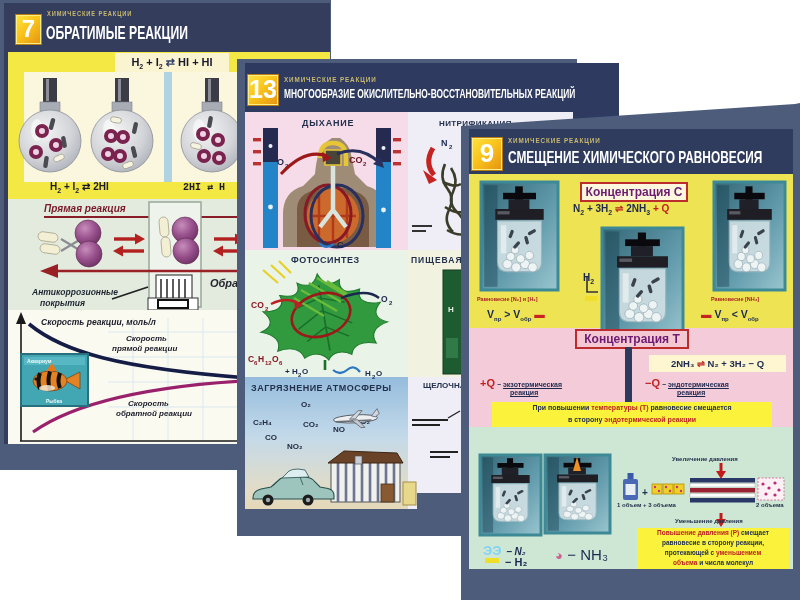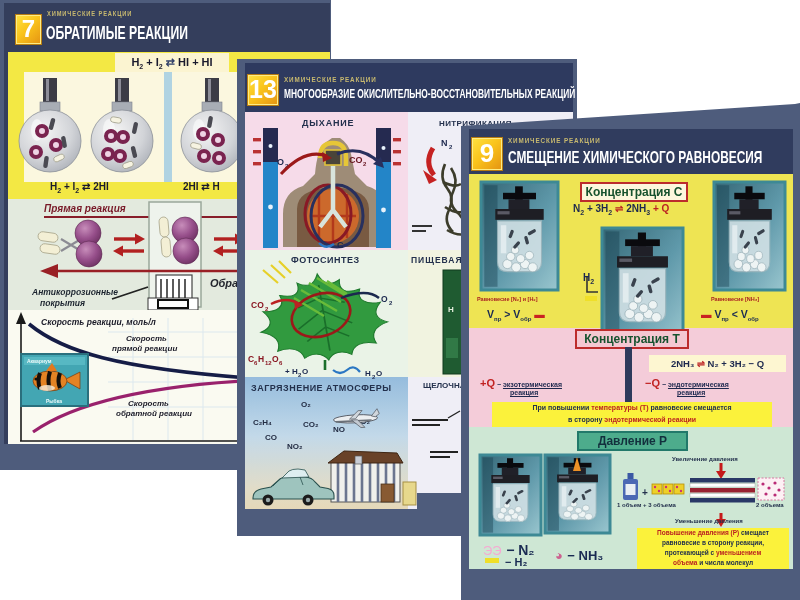--- a/index.html
+++ b/index.html
@@ -2,21 +2,21 @@
 <html><head>
 <meta charset="utf-8">
 <style>
 html,body{margin:0;padding:0;}
 body{width:800px;height:600px;background:#ffffff;overflow:hidden;font-family:"Liberation Sans",sans-serif;}
 #stage{position:relative;width:800px;height:600px;filter:blur(0.3px) saturate(0.95);}
 .abs{position:absolute;}
 .hdr-title{color:#fff;font-weight:bold;white-space:nowrap;transform-origin:left center;}
 .serie{color:#c9b96b;font-weight:bold;letter-spacing:1px;white-space:nowrap;transform-origin:left center;}
 .numbox{background:linear-gradient(135deg,#ffe23a 0%,#fdc413 45%,#e8930b 100%);border:1px solid #b97c0c;box-shadow:inset 0 0 0 1px #ffec80;color:#fff;font-weight:bold;text-align:center;}
-.lblbox{background:#fdf7dc;border:2px solid #c22a2a;color:#14532d;font-weight:bold;text-align:center;white-space:nowrap;}
+.lblbox{background:#fdf7dc;border:2px solid #c22a2a;color:#701a75;font-weight:bold;text-align:center;white-space:nowrap;}
 </style>
 </head>
 <body>
 <div id="stage">
 
 <div class="abs" id="p1" style="left:0;top:0;width:331px;height:470px;background:#4d5c7e;">
 
   <div class="abs" style="left:4px;top:3px;width:326px;height:441px;background:#333e5e;">
 
     <div class="abs numbox" style="left:11px;top:11px;width:25px;height:29px;font-size:24px;line-height:28px;">7</div>
@@ -87,21 +87,21 @@
       </g>
       <use href="#donut" transform="translate(199,82)"></use>
       <use href="#donut" transform="translate(214,88)"></use>
       <use href="#donut" transform="translate(200,104)"></use>
       <use href="#donut" transform="translate(215,106)"></use>
       <use href="#dpill" transform="translate(206,70) rotate(10)"></use>
       <use href="#pill" transform="translate(192,94) rotate(15)"></use>
     </svg>
 
     <div class="abs" style="left:46px;top:178px;color:#1a1a2e;font-weight:bold;font-size:10px;white-space:nowrap;">H<sub style="font-size:7px">2</sub> + I<sub style="font-size:7px">2</sub> ⇄ 2HI</div>
-    <div class="abs" style="left:179px;top:178px;color:#1a1a2e;font-weight:bold;font-size:10px;white-space:nowrap;">2HI ⇄ H</div>
+    <div class="abs" style="left:179px;top:178px;color:#1a1a2e;font-weight:bold;font-size:10px;white-space:nowrap;font-family:Liberation Mono, monospace;">2HI ⇄ H</div>
 
     <div class="abs" style="left:4px;top:196px;width:322px;height:111px;background:#e3eadd;"></div>
     <svg class="abs" style="left:4px;top:196px;" width="322" height="111" viewBox="0 0 322 111">
       <defs>
         <radialGradient id="gpur" cx="38%" cy="32%" r="75%">
           <stop offset="0%" stop-color="#c98cbc"></stop>
               <stop offset="55%" stop-color="#9a4e8d"></stop>
               <stop offset="100%" stop-color="#6e2f63"></stop>
         </radialGradient>
         <g id="bigpill">
@@ -180,21 +180,21 @@
         <polygon points="38,61 44,53 49,61" fill="#e87818"></polygon>
         <ellipse cx="39" cy="78" rx="8" ry="3" fill="#f8e8d0" opacity="0.85"></ellipse>
         <circle cx="28" cy="69" r="1.6" fill="#14100c"></circle>
         <text x="38" y="93" font-size="5" fill="#eafafa" font-weight="bold">Рыбка</text>
       </g>
     </svg>
   </div>
 </div>
 
 <div class="abs" id="p2" style="left:237px;top:59px;width:340px;height:477px;background:#4d5c7e;">
-  <div class="abs" style="left:8px;top:4px;width:328px;height:446px;background:#2d3a61;">
+  <div class="abs" style="left:8px;top:4px;width:328px;height:446px;background:#2d3a61;padding-left:46px;">
 
     <div class="abs numbox" style="left:2px;top:11px;width:30px;height:30px;font-size:25px;line-height:29px;">13</div>
     <div class="abs serie" style="left:39px;top:13px;font-size:7px;transform:scaleX(0.9);">ХИМИЧЕСКИЕ РЕАКЦИИ</div>
     <div class="abs hdr-title" style="left:39px;top:24px;font-size:12.5px;transform:scaleX(0.67);">МНОГООБРАЗИЕ ОКИСЛИТЕЛЬНО-ВОССТАНОВИТЕЛЬНЫХ РЕАКЦИЙ</div>
 
     <div class="abs" style="left:0px;top:49px;width:163px;height:138px;background:#f7dbe9;"></div>
     <div class="abs" style="left:163px;top:49px;width:165px;height:138px;background:#efeef6;"></div>
 
     <div class="abs" style="left:0px;top:187px;width:163px;height:127px;background:#eaf3e6;"></div>
     <div class="abs" style="left:163px;top:187px;width:165px;height:127px;background:#f1f3df;"></div>
@@ -462,21 +462,20 @@
   <div class="abs" style="left:250px;top:196px;color:#b02020;font-weight:bold;font-size:5.5px;white-space:nowrap;">Равновесие [NH₃]</div>
   <div class="abs" style="left:240px;top:208px;color:#182a54;font-weight:bold;font-size:10.5px;white-space:nowrap;"><span style="color:#d02020;">▬</span> V<sub style="font-size:6px">пр</sub> &lt; V<sub style="font-size:6px">обр</sub></div>
 
   <div class="abs lblbox" style="left:114px;top:229px;width:110px;height:16px;font-size:12px;line-height:16px;background:#f6c7d2;">Концентрация Т</div>
   <div class="abs" style="left:188px;top:255px;width:137px;height:17px;background:#fdf6cf;color:#1c2850;font-weight:bold;font-size:9.5px;line-height:17px;text-align:center;white-space:nowrap;">2NH₃ <span style="color:#c22020">⇌</span> N₂ + 3H₂ − Q</div>
   <div class="abs" style="left:19px;top:277px;color:#1c2850;font-size:7px;font-weight:bold;"><span style="color:#c82020;font-size:11px;">+Q</span> − <span style="text-decoration:underline;">экзотермическая</span><br><span style="margin-left:30px;display:inline-block;text-decoration:underline;">реакция</span></div>
   <div class="abs" style="left:184px;top:277px;color:#1c2850;font-size:7px;font-weight:bold;"><span style="color:#c82020;font-size:11px;">−Q</span> − <span style="text-decoration:underline;">эндотермическая</span><br><span style="margin-left:32px;display:inline-block;text-decoration:underline;">реакция</span></div>
   <div class="abs" style="left:164px;top:247px;width:7px;height:58px;background:#2d3a5e;"></div>
   <div class="abs" style="left:31px;top:302px;width:280px;height:25px;background:#fcf332;color:#22304e;font-weight:bold;font-size:7px;text-align:center;line-height:12px;">При повышении <span style="color:#c02020">температуры (Т)</span> равновесие смещается<br>в сторону <span style="color:#c02020">эндотермической реакции</span></div>
 
-  <div class="abs" style="left:116px;top:331px;width:107px;height:16px;background:#49ad8c;border:2px solid #1e7a6a;color:#12303e;font-weight:bold;font-size:12px;line-height:16px;text-align:center;">Давление Р</div>
-  <div class="abs" style="left:22px;top:441px;white-space:nowrap;"><span style="color:#f9a8d4;font-weight:normal;font-size:13px;">ЭЭ</span> <span style="color:#182a54;font-weight:bold;font-size:14px;">− N₂</span></div>
+  <div class="abs" style="left:22px;top:441px;white-space:nowrap;"><span style="color:#7dd3fc;font-weight:bold;font-size:13px;">ЭЭ</span> <span style="color:#182a54;font-weight:bold;font-size:10px;font-style:italic;">− N₂</span></div>
   <div class="abs" style="left:24px;top:458px;width:14px;height:5px;background:#f0e020;"></div>
   <div class="abs" style="left:44px;top:456px;color:#182a54;font-weight:bold;font-size:11px;white-space:nowrap;">− H₂</div>
-  <div class="abs" style="left:94px;top:446px;white-space:nowrap;"><span style="color:#d06090;font-weight:bold;font-size:13px;">◕</span> <span style="color:#182a54;font-weight:bold;font-size:13px;">− NH₃</span></div>
+  <div class="abs" style="left:94px;top:446px;white-space:nowrap;"><span style="color:#d06090;font-weight:bold;font-size:13px;">◕</span> <span style="color:#182a54;font-weight:normal;font-size:15px;">− NH₃</span></div>
   <div class="abs" style="left:176px;top:428px;width:152px;height:41px;background:#fcf332;color:#22304e;font-weight:bold;font-size:6.5px;text-align:center;line-height:10px;"><span style="color:#c02020">Повышение давления (Р)</span> смещает<br>равновесие в сторону реакции,<br>протекающей с <span style="color:#c02020">уменьшением</span><br><span style="color:#c02020">объема</span> и числа молекул</div>
 </div>
 
 </div>
 
 </body></html>

